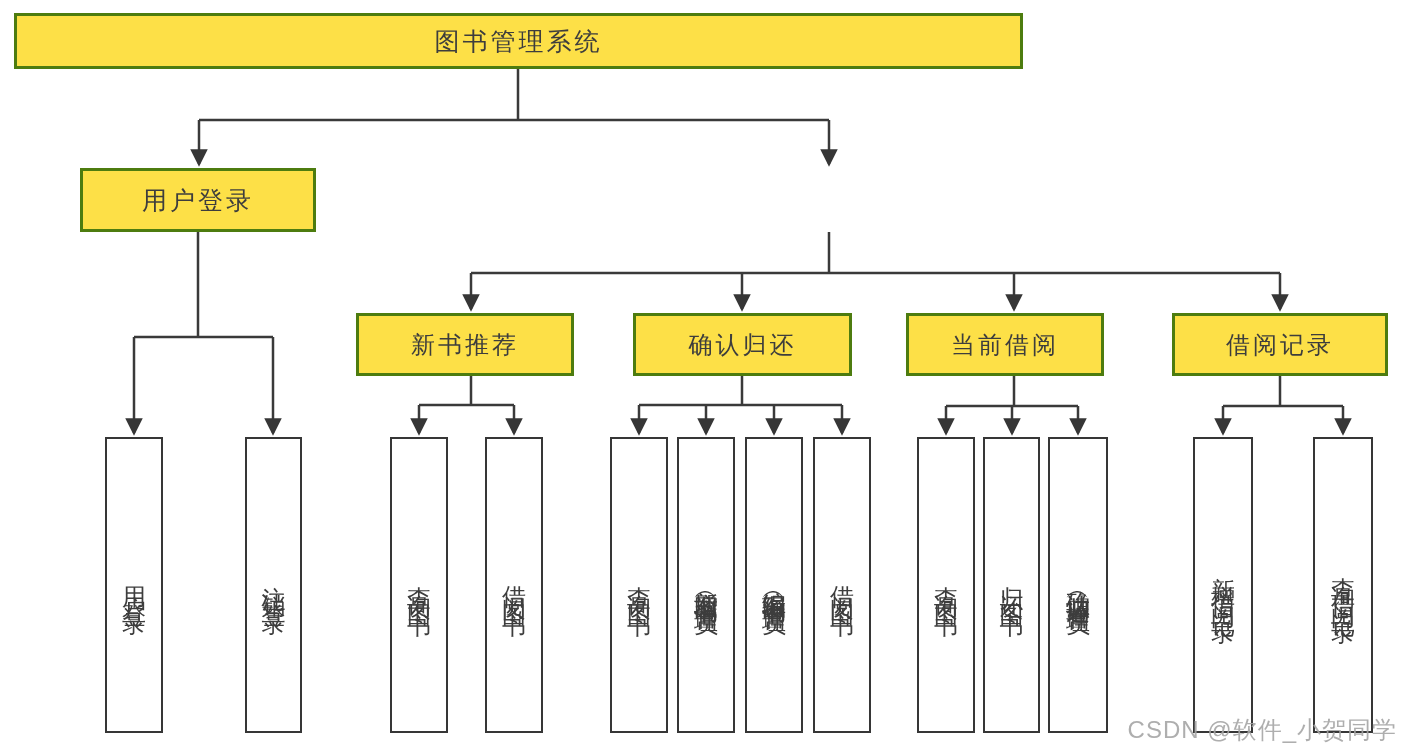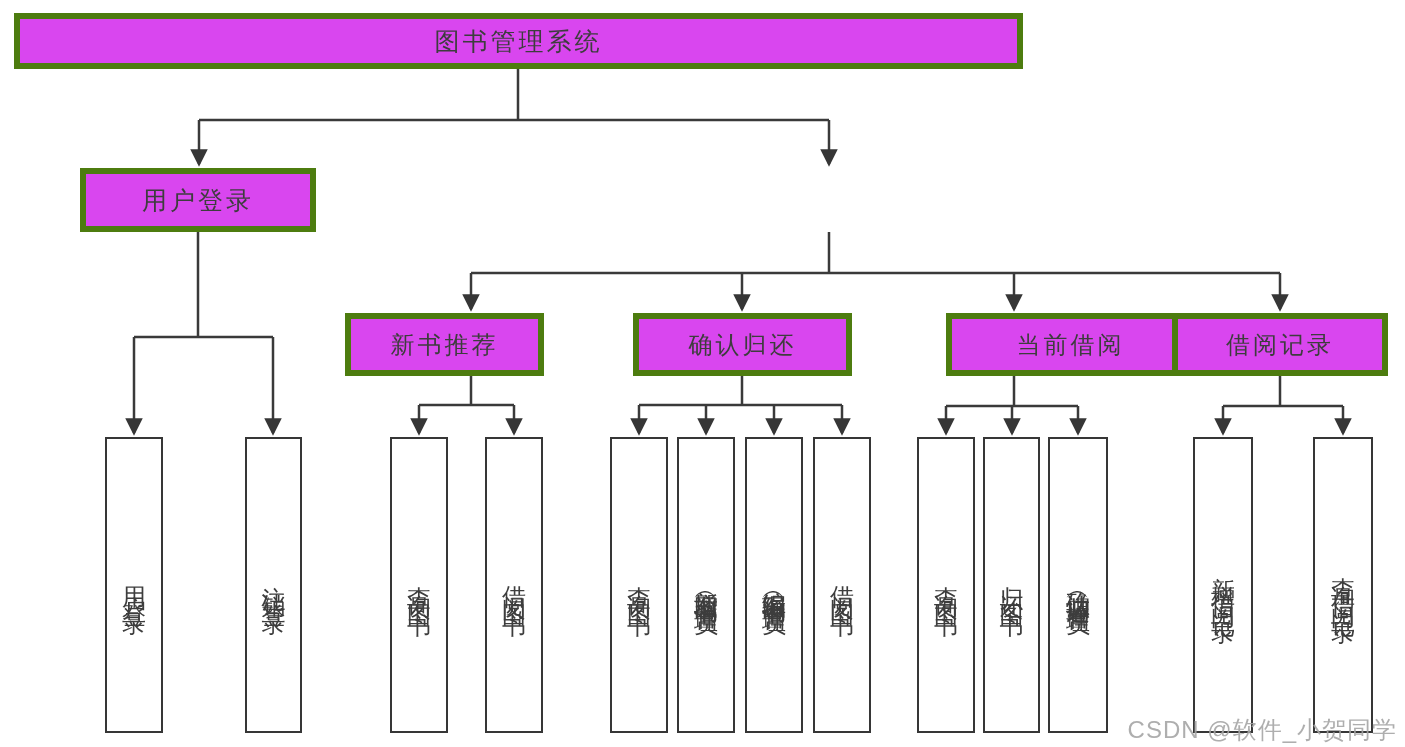--- a/index.html
+++ b/index.html
@@ -7,22 +7,22 @@
     position:relative;
     width:1405px;height:747px;
     background:#ffffff;
     font-family:"Liberation Sans","DejaVu Sans",sans-serif;
     overflow:hidden;
   }
   #wires{position:absolute;left:0;top:0;width:1405px;height:747px;}
   .box{
     position:absolute;
     box-sizing:border-box;
-    border:6px solid #4d7c0f;
-    background:#d946ef;
+    border:3px solid #4d7c0f;
+    background:#fde047;
     display:flex;align-items:center;justify-content:center;
     color:#3d3d3d;
     font-size:25px;
     letter-spacing:3px;
     white-space:nowrap;
     z-index:2;
   }
   .root{left:14px;top:13px;width:1009px;height:56px;}
   .lvl2{top:168px;height:64px;}
   .lvl3{top:313px;height:63px;font-size:24px;}
@@ -100,23 +100,23 @@
       <path d="M1280 376 V406 M1223 406 H1343"></path>
       <path d="M1223 406 V433" marker-end="url(#arrow)"></path>
       <path d="M1343 406 V433" marker-end="url(#arrow)"></path>
     </g>
   </svg>
 
   <div class="box root">图书管理系统</div>
 
   <div class="box lvl2" style="left:80px;width:236px;">用户登录</div>
 
-  <div class="box lvl3" style="left:345px;width:199px;">新书推荐</div>
+  <div class="box lvl3" style="left:356px;width:218px;">新书推荐</div>
   <div class="box lvl3" style="left:633px;width:219px;">确认归还</div>
-  <div class="box lvl3" style="left:946px;width:249px;">当前借阅</div>
+  <div class="box lvl3" style="left:906px;width:198px;">当前借阅</div>
   <div class="box lvl3" style="left:1172px;width:216px;">借阅记录</div>
 
   <div class="leaf" style="left:105px;width:58px;">
     <span class="vtxt">用户登录</span>
   </div>
   <div class="leaf" style="left:245px;width:57px;">
     <span class="vtxt">注销登录</span>
   </div>
 
   <div class="leaf" style="left:390px;width:58px;">

